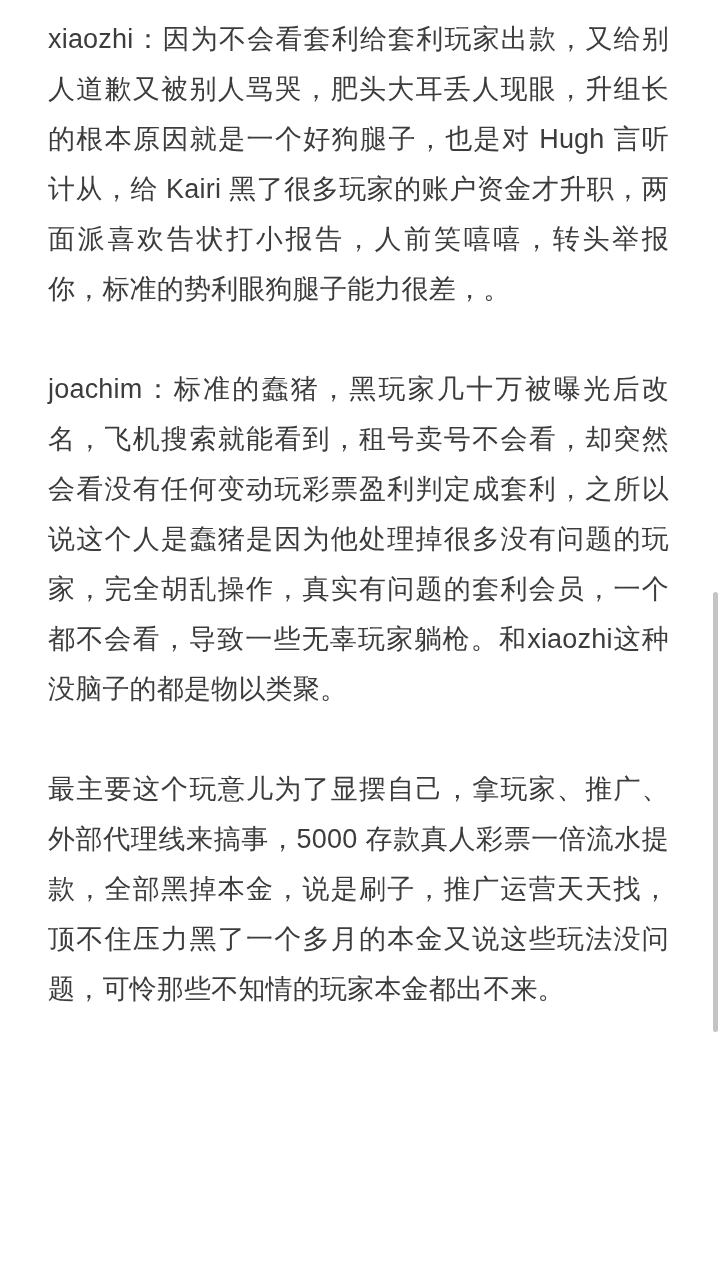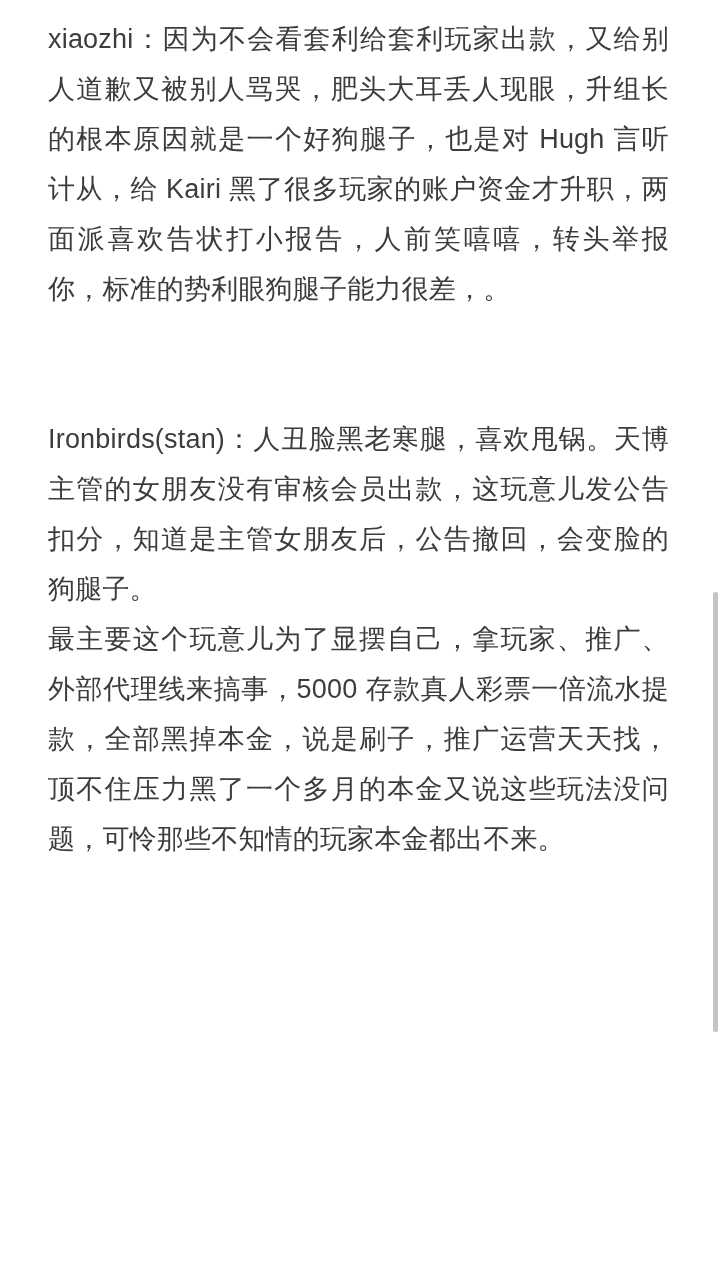--- a/index.html
+++ b/index.html
@@ -58,24 +58,24 @@
 </style>
 </head>
 <body>
 
 <div class="page">
 
   <p class="para">xiaozhi：因为不会看套利给套利玩家出款，又给别人道歉又被别人骂哭，肥头大耳丢人现眼，升组长的根本原因就是一个好狗腿子，也是对 Hugh 言听计从，给 Kairi 黑了很多玩家的账户资金才升职，两面派喜欢告状打小报告，人前笑嘻嘻，转头举报你，标准的势利眼狗腿子能力很差，。</p>
 
   <div class="gap"></div>
 
+  <p class="para">joachim：标准的蠢猪，黑玩家几十万被曝光后改名，飞机搜索就能看到，租号卖号不会看，却突然会看没有任何变动玩彩票盈利判定成套利，之所以说这个人是蠢猪是因为他处理掉很多没有问题的玩家，完全胡乱操作，真实有问题的套利会员，一个都不会看，导致一些无辜玩家躺枪。和xiaozhi这种没脑子的都是物以类聚。</p>
 
   <div class="gap"></div>
 
-  <p class="para">Ironbirds(stan)：人丑脸黑老寒腿，喜欢甩锅。天博主管的女朋友没有审核会员出款，这玩意儿发公告扣分，知道是主管女朋友后，公告撤回，会变脸的狗腿子。</p>
 
   <div class="gap-small"></div>
 
 
   <div class="gap-small"></div>
 
   <p class="para">最主要这个玩意儿为了显摆自己，拿玩家、推广、外部代理线来搞事，5000 存款真人彩票一倍流水提款，全部黑掉本金，说是刷子，推广运营天天找，顶不住压力黑了一个多月的本金又说这些玩法没问题，可怜那些不知情的玩家本金都出不来。</p>
 
 </div>
 

